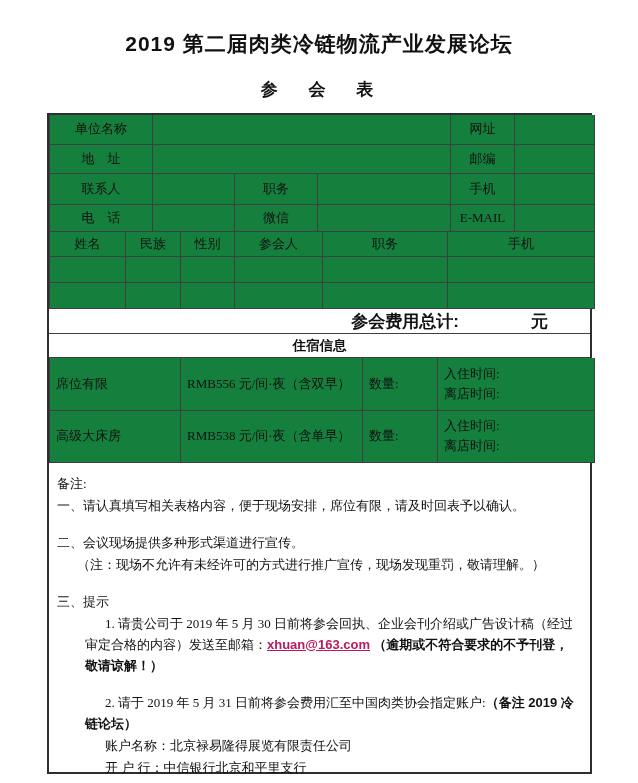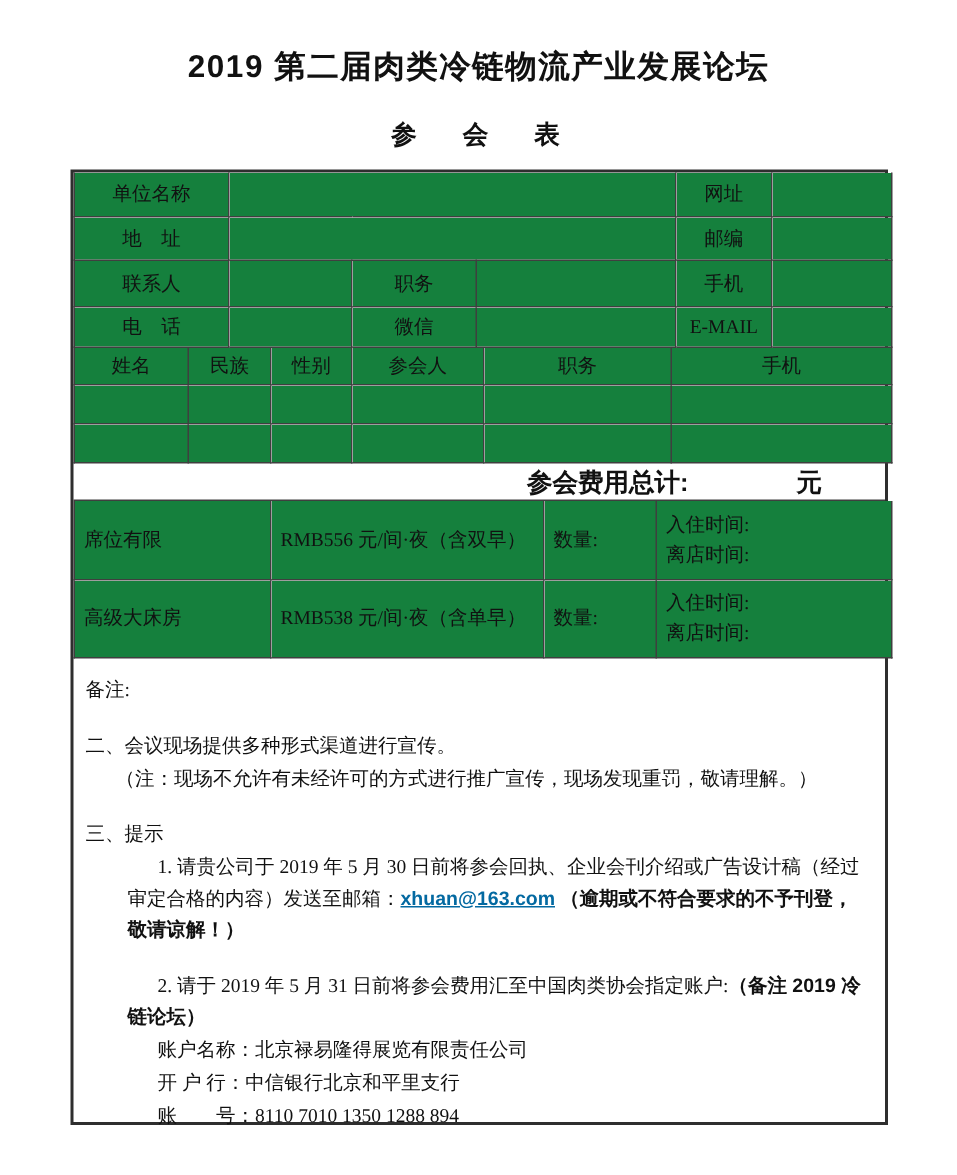--- a/index.html
+++ b/index.html
@@ -51,21 +51,21 @@
   .notes {
     height: 309px; padding: 10px 10px 0 8px; font-size: 13px;
   }
   .notes p { margin: 0 0 1px; line-height: 21px; }
   .notes .gap { height: 15px; }
   .notes .sub   { padding-left: 20px; }
   .notes .tip   { padding-left: 28px; text-indent: 20px; }
   .notes .bank  { padding-left: 48px; }
   .b { font-family: "Liberation Sans", sans-serif; font-weight: bold; }
   .email {
-    color: #0369a1; font-weight: bold; text-decoration: underline; cursor: pointer;
+    color: #be185d; font-weight: bold; text-decoration: underline; cursor: pointer;
     font-family: "Liberation Sans", sans-serif;
   }
 </style>
 </head>
 <body>
 
 <div class="page">
 
   <h1 class="doc-title">2019 第二届肉类冷链物流产业发展论坛</h1>
   <h2 class="doc-subtitle">参 会 表</h2>
@@ -148,20 +148,21 @@
         <td></td>
       </tr>
     </tbody>
       </table>
 
     <div class="fee-row">
       <span>参会费用总计:</span>
       <span class="unit">元</span>
     </div>
 
+    <div class="lodging-hdr">住宿信息</div>
 
     <table class="rooms">
       <colgroup>
         <col style="width:131px">
           <col style="width:182px">
           <col style="width:75px">
           <col style="width:157px">
       </colgroup>
       <tbody>
           <tr>
@@ -180,20 +181,21 @@
         <td class="times">
           <div>入住时间:</div>
           <div>离店时间:</div>
         </td>
       </tr>
     </tbody>
       </table>
 
     <div class="notes">
       <p>备注:</p>
+      <p>一、请认真填写相关表格内容，便于现场安排，席位有限，请及时回表予以确认。</p>
       <div class="gap"></div>
       <p>二、会议现场提供多种形式渠道进行宣传。</p>
       <p class="sub">（注：现场不允许有未经许可的方式进行推广宣传，现场发现重罚，敬请理解。）</p>
       <div class="gap"></div>
       <p>三、提示</p>
       <p class="tip"><span>1. 请贵公司于 2019 年 5 月 30 日前将参会回执、企业会刊介绍或广告设计稿（经过审定合格的内容）发送至邮箱：</span><a class="email">xhuan@163.com</a> <span class="b">（逾期或不符合要求的不予刊登，敬请谅解！）</span></p>
       <div class="gap"></div>
       <p class="tip"><span>2. 请于 2019 年 5 月 31 日前将参会费用汇至中国肉类协会指定账户:</span><span class="b">（备注 2019 冷链论坛）</span></p>
       <p class="bank"><span>账户名称：</span><span>北京禄易隆得展览有限责任公司</span></p>
       <p class="bank"><span>开 户 行：</span><span>中信银行北京和平里支行</span></p>

